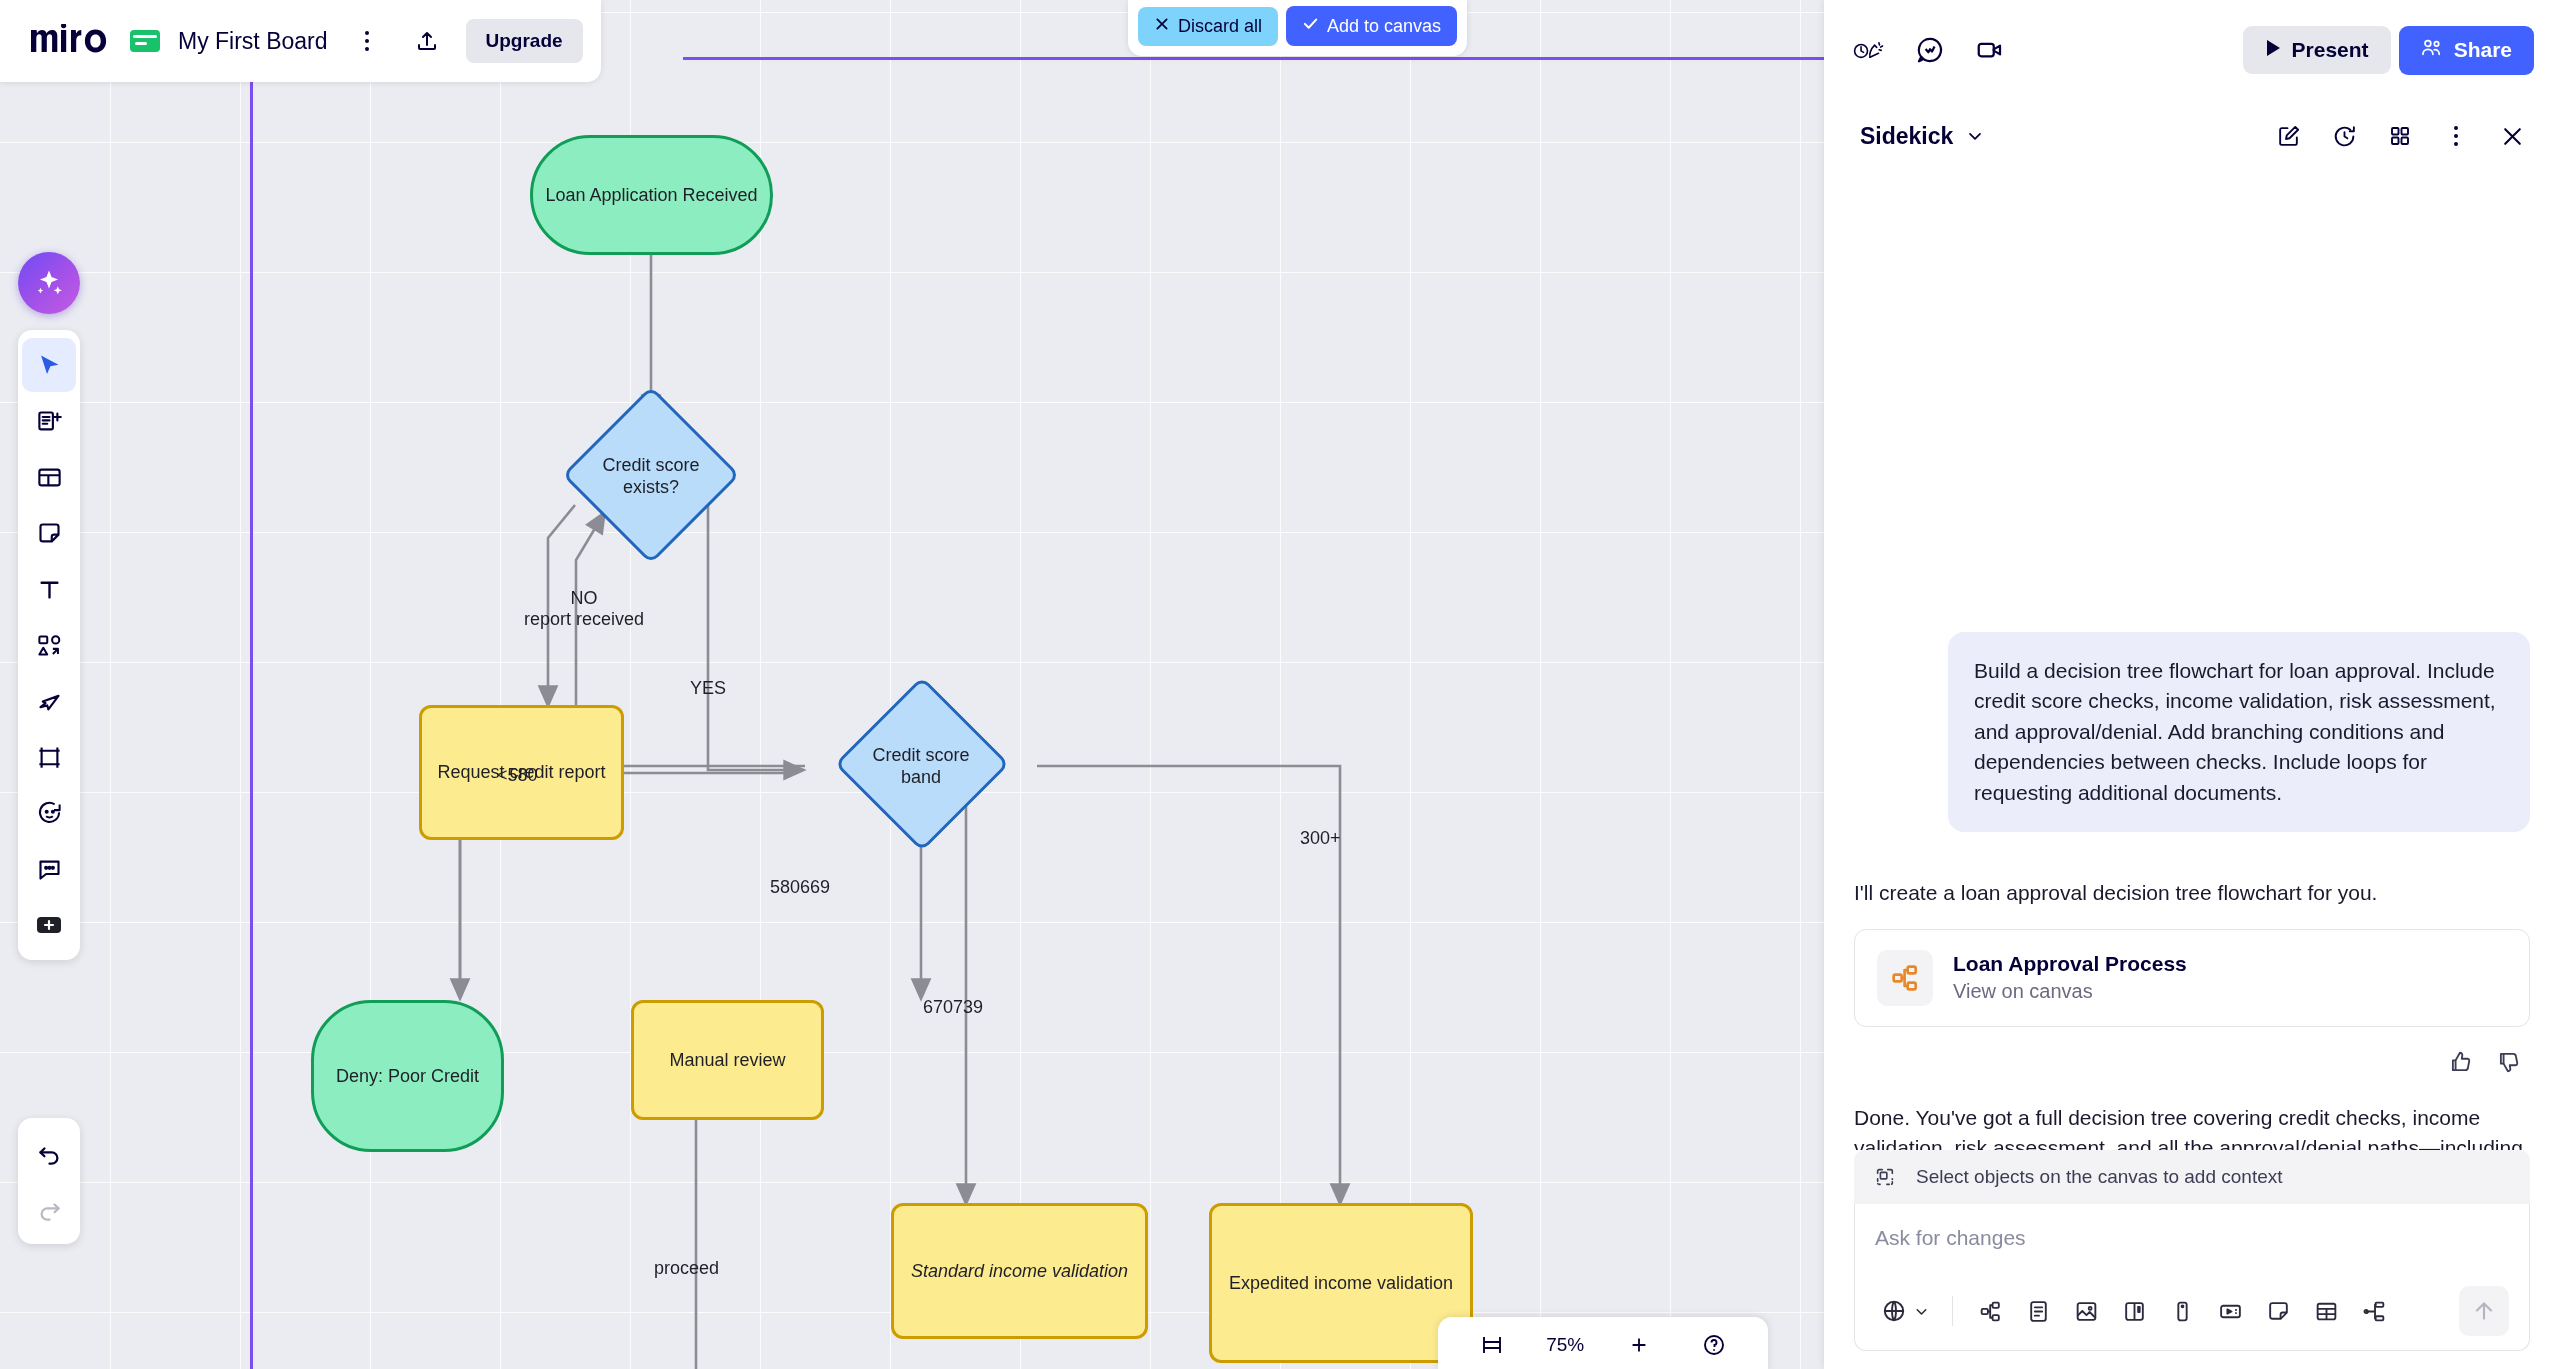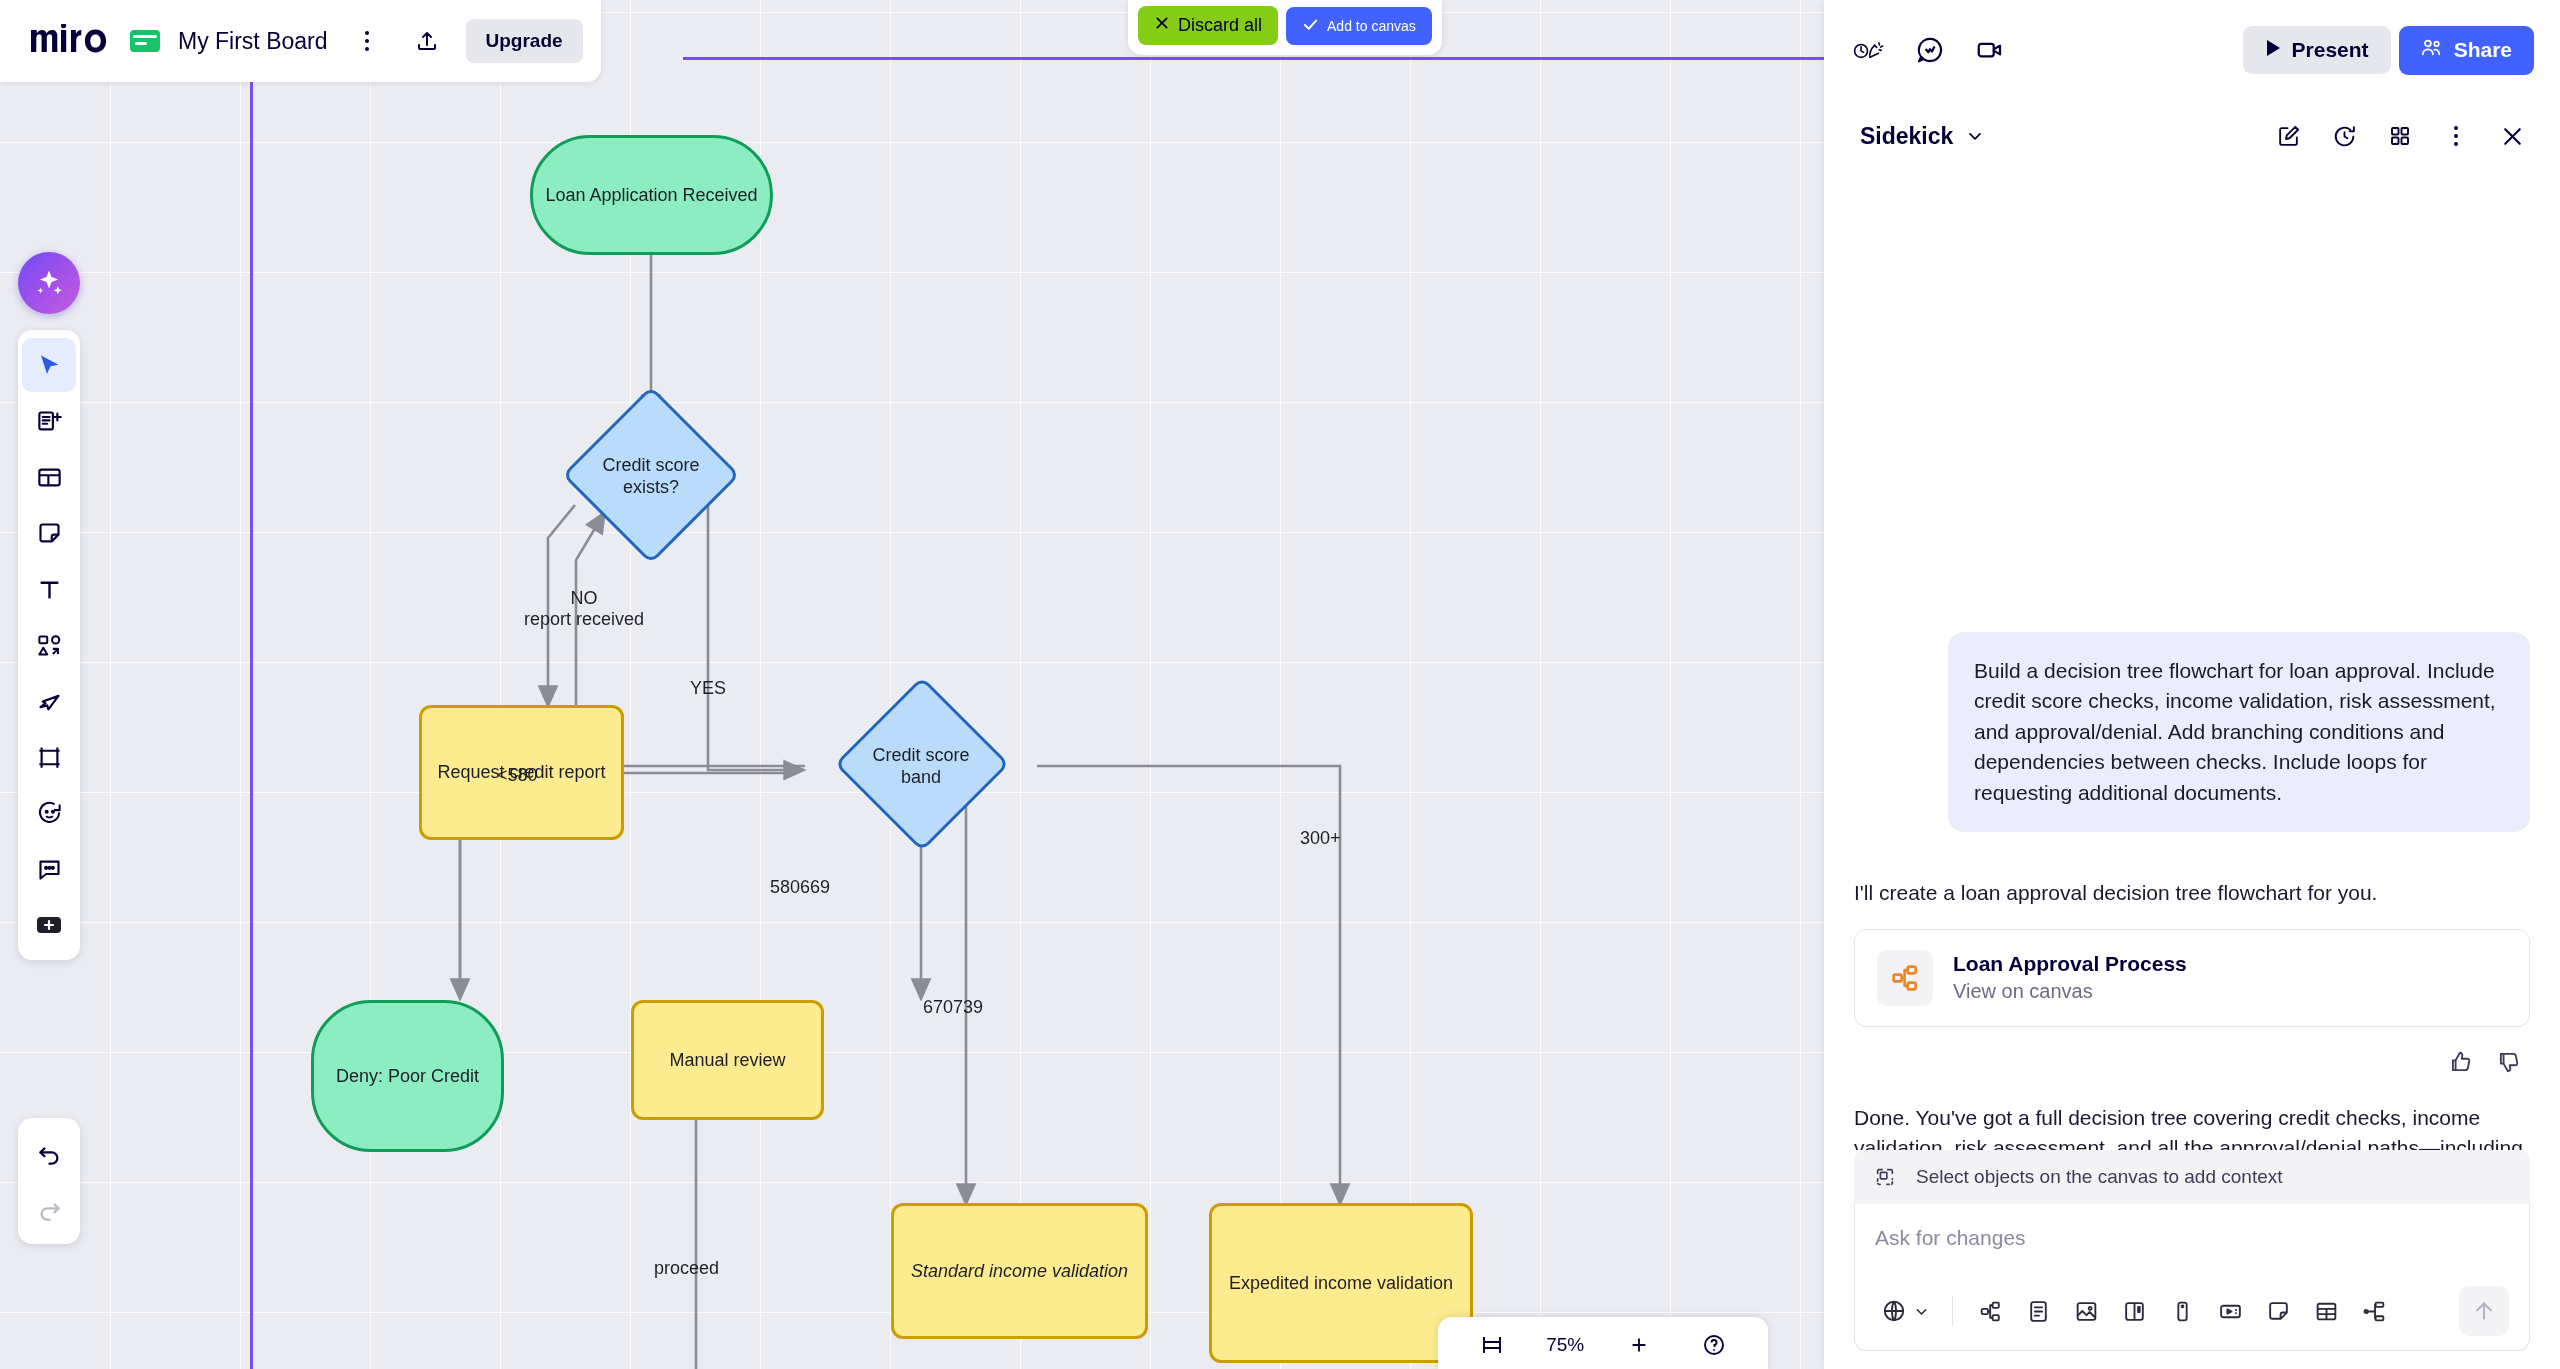--- a/index.html
+++ b/index.html
@@ -69,28 +69,28 @@
 
   
   .ai-actions {
     position: absolute; left: 1128px; top: 0;
     background: #fff; border-radius: 0 0 14px 14px;
     padding: 6px 10px 10px 10px; display: flex; gap: 8px; align-items: center;
     box-shadow: 0 1px 6px rgba(0,0,0,.1); z-index: 45;
   }
   .discard-btn {
     display: flex; align-items: center; gap: 8px;
-    background: #84cc16; border: none; border-radius: 8px;
+    background: #7dd3fc; border: none; border-radius: 8px;
     padding: 9px 16px; font-size: 18px; color: #050038;
     cursor: pointer; font-family: inherit; white-space: nowrap;
   }
   .addcanvas-btn {
     display: flex; align-items: center; gap: 8px;
     background: #4262ff; border: none; border-radius: 8px;
-    padding: 9px 16px; font-size: 14px; color: #fff;
+    padding: 9px 16px; font-size: 18px; color: #fff;
     cursor: pointer; font-family: inherit; white-space: nowrap;
   }
 
   
   .ai-orb {
     position: absolute; left: 18px; top: 252px;
     width: 62px; height: 62px; border-radius: 50%;
     background: linear-gradient(135deg,#6f4bf5 0%,#a451e8 55%,#c45ce0 100%);
     display: flex; align-items: center; justify-content: center;
     box-shadow: 0 2px 9px rgba(80,40,190,.35); z-index: 35; cursor: pointer;

